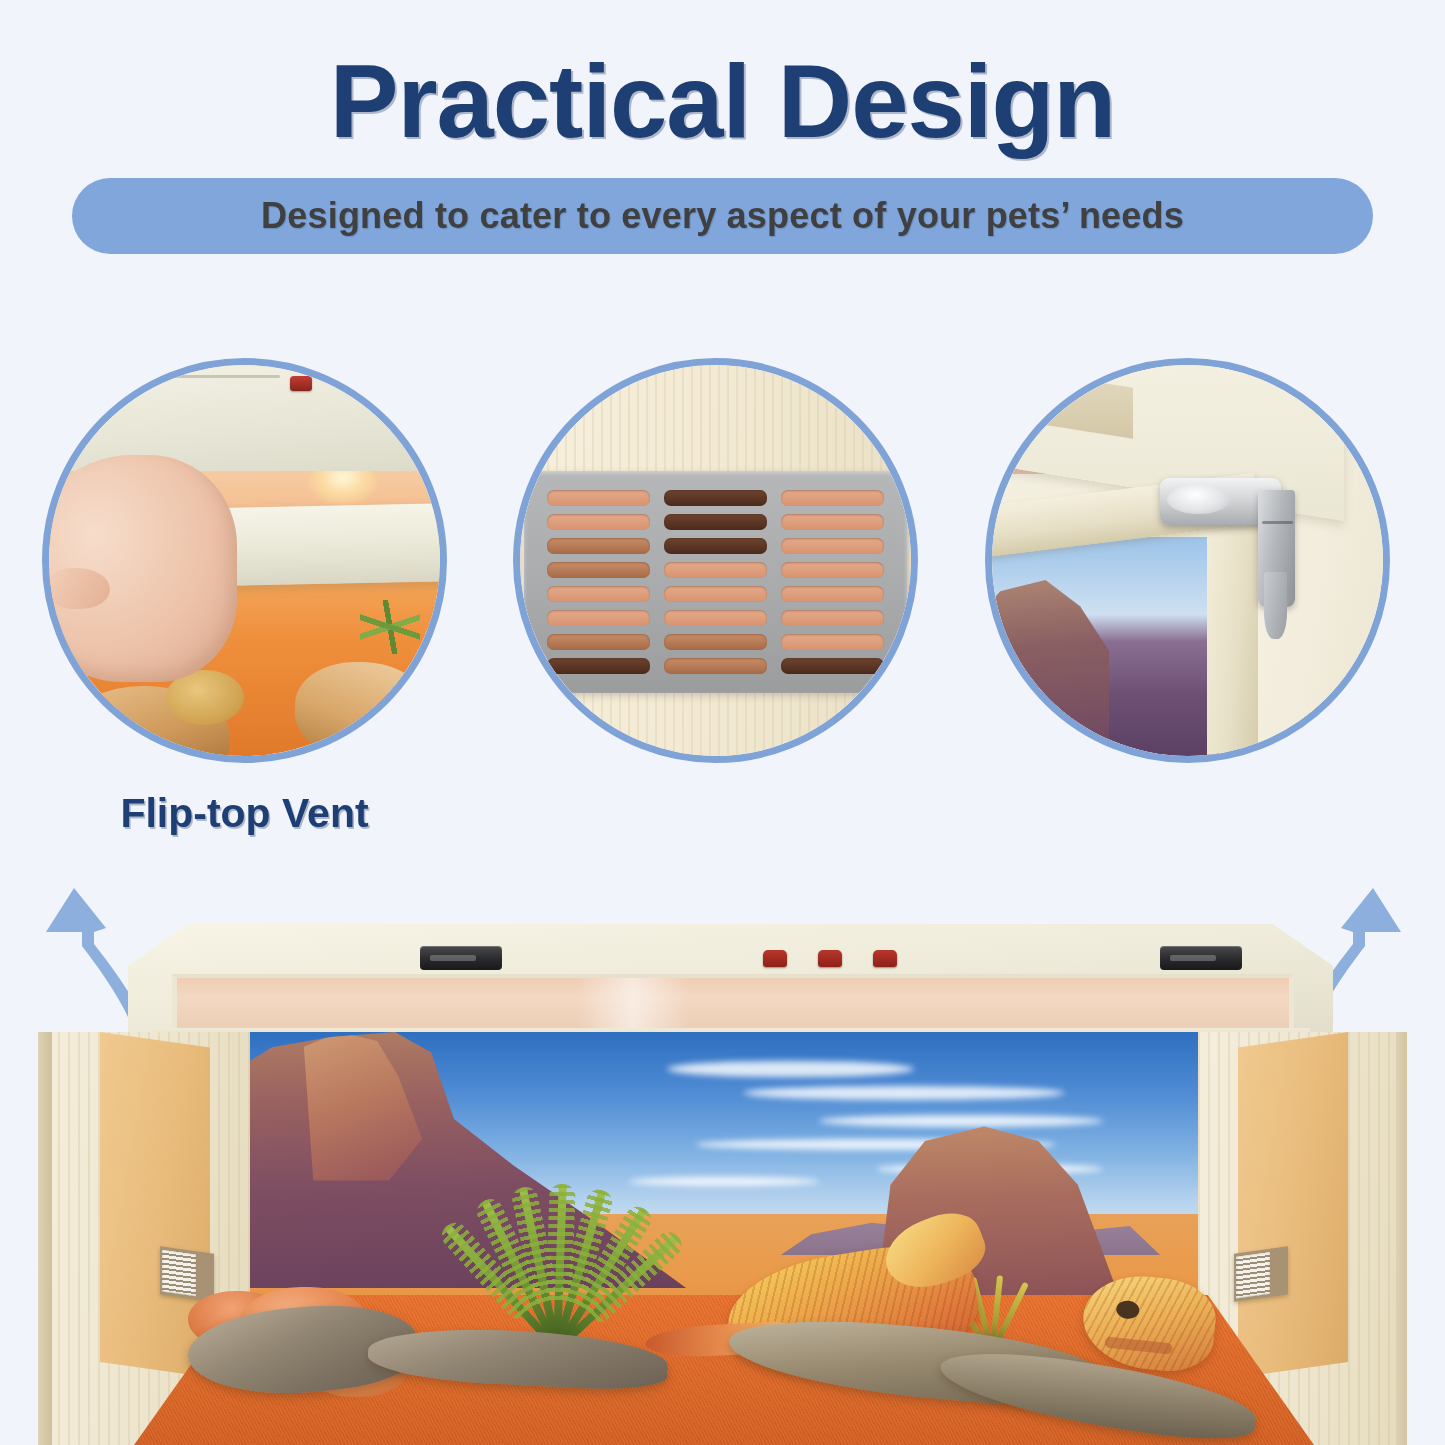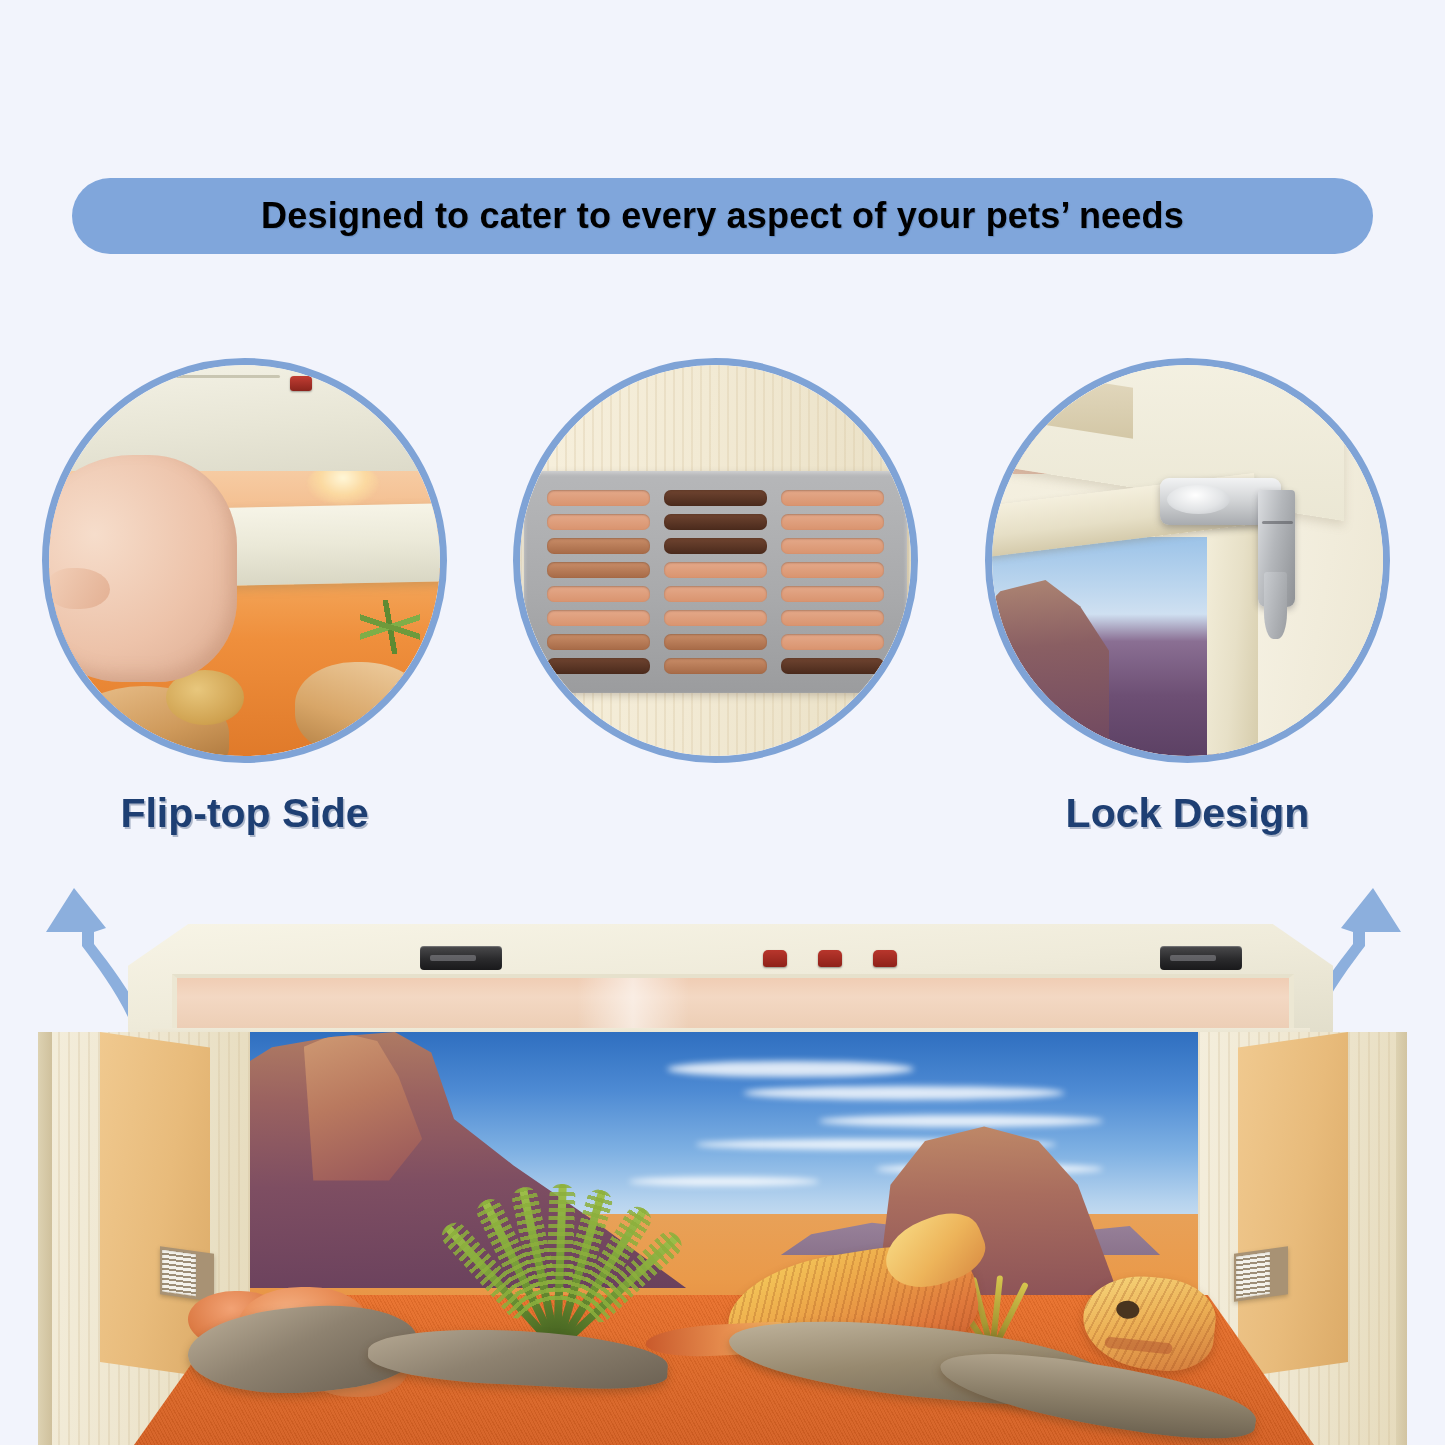--- a/index.html
+++ b/index.html
@@ -43,21 +43,21 @@
     left: 72px;
     width: 1301px;
     height: 76px;
     background: #80a6db;
     border-radius: 40px;
     display: flex;
     align-items: center;
     justify-content: center;
   }
   .subtitle-text {
-    color: #000000;
+    color: #404040;
     font-size: 36px;
     font-weight: 700;
     letter-spacing: 0.2px;
     text-shadow: 1px 1px 1px rgba(70,110,165,0.45);
     white-space: nowrap;
   }
 
   
   .features-row {
     position: absolute;
@@ -731,20 +731,21 @@
     background: #f2f4fc;
   }
   .page-side-mask.l { left: 0; }
   .page-side-mask.r { right: 0; }
 </style>
 </head>
 <body>
 
 <div id="page">
 
+  <div class="header-title">Practical Design</div>
 
   <div class="subtitle-pill">
     <span class="subtitle-text">Designed to cater to every aspect of your pets’ needs</span>
   </div>
 
   <div class="features-row">
 
     <div class="feature f0">
       <div class="circle-frame">
         <div class="circle-inner">
@@ -760,21 +761,21 @@
             <div class="c1-lid-line"></div>
             <div class="c1-knob k1"></div>
             <div class="c1-knob k2"></div>
           </div>
           <div class="c1-panel"></div>
           <div class="c1-hand">
             <div class="c1-thumb"></div>
           </div>
         </div>
       </div>
-      <div class="feature-caption">Flip-top Side</div>
+      <div class="feature-caption">Flip-top Vent</div>
     </div>
 
     <div class="feature f1">
       <div class="circle-frame">
         <div class="circle-inner">
           <div class="c2-wood"></div>
           <div class="c2-grille">
             <div class="c2-row">
                 <div class="c2-slot"></div>
                 <div class="c2-slot dark"></div>
@@ -836,21 +837,20 @@
           <div class="c3-notch"></div>
           <div class="c3-rail"></div>
           <div class="c3-lock">
             <div class="c3-lock-dish"></div>
           </div>
           <div class="c3-lock-body"></div>
           <div class="c3-lock-seam"></div>
           <div class="c3-lock-hook"></div>
         </div>
       </div>
-      <div class="feature-caption">Lock Design</div>
     </div>
   </div>
 
   <div class="arrow left">
     <svg viewBox="0 0 132 160" width="132" height="160" aria-hidden="true">
       <path d="M108 158 C 96 120, 70 86, 52 62 L 52 48 L 16 48 L 44 4 L 76 44 L 64 48 L 64 60
                C 86 88, 110 122, 124 156 Z" fill="#8cafdd" transform="translate(-4,0)"></path>
     </svg>
   </div>
 

